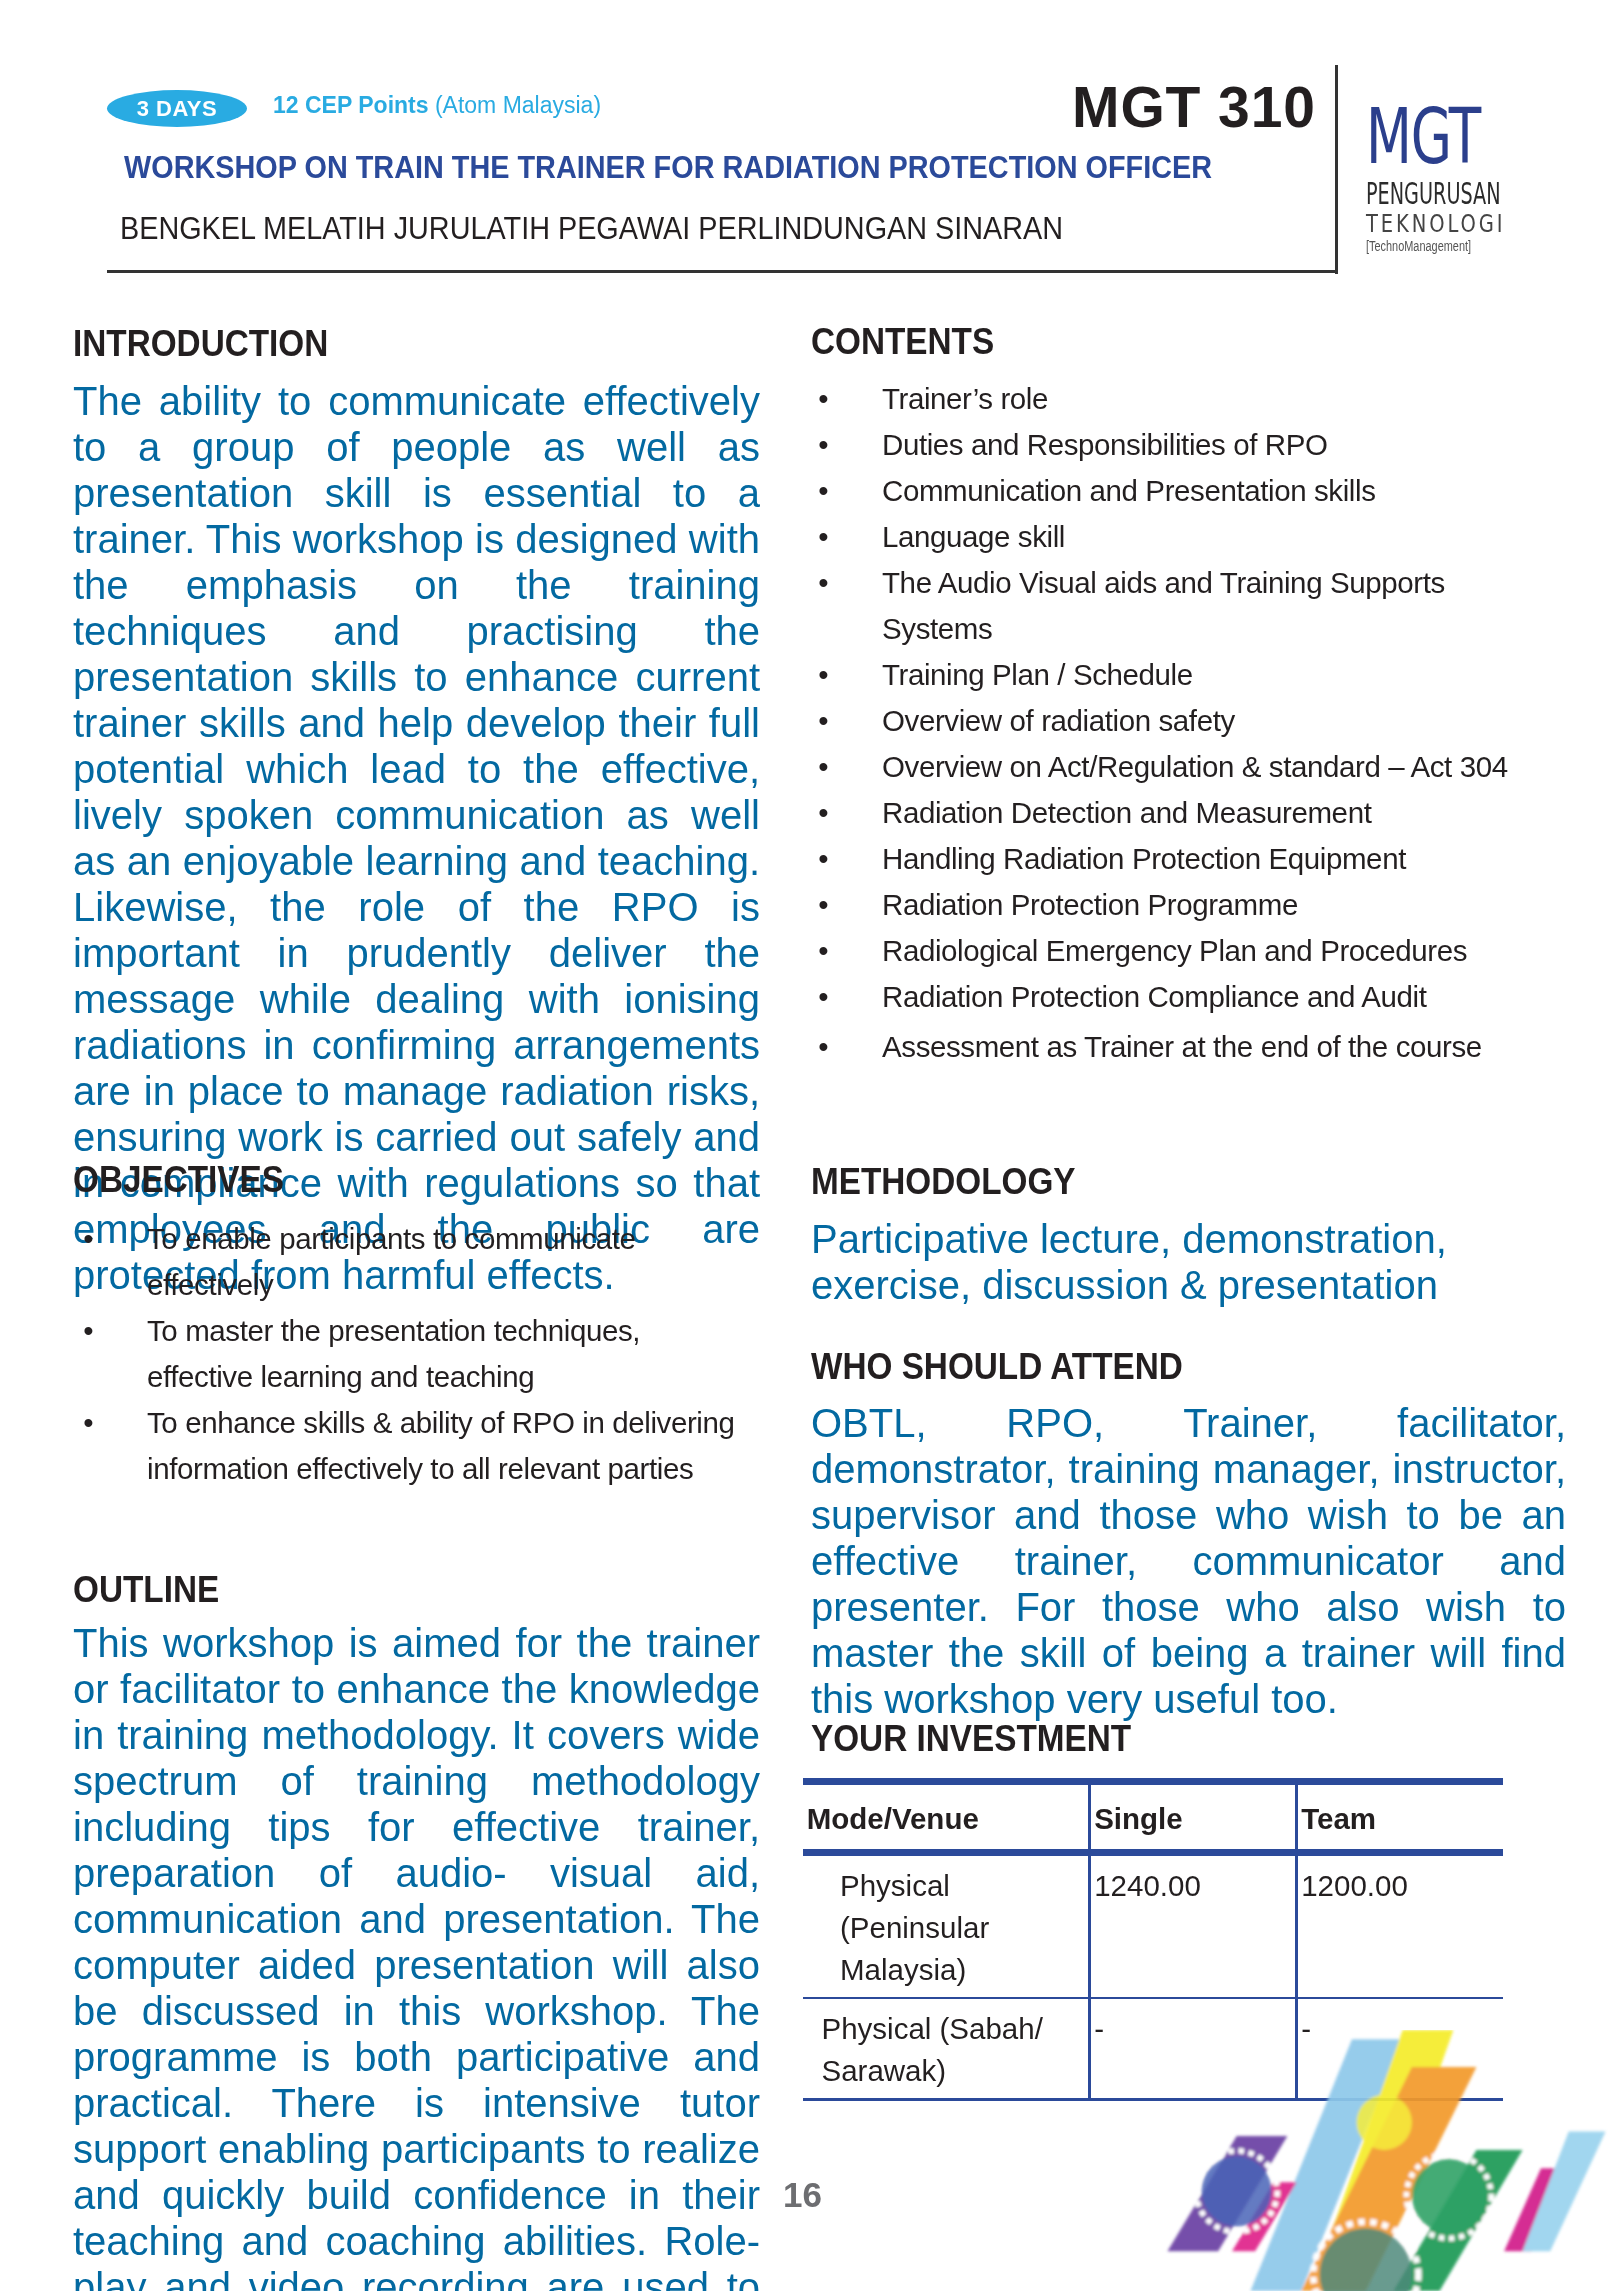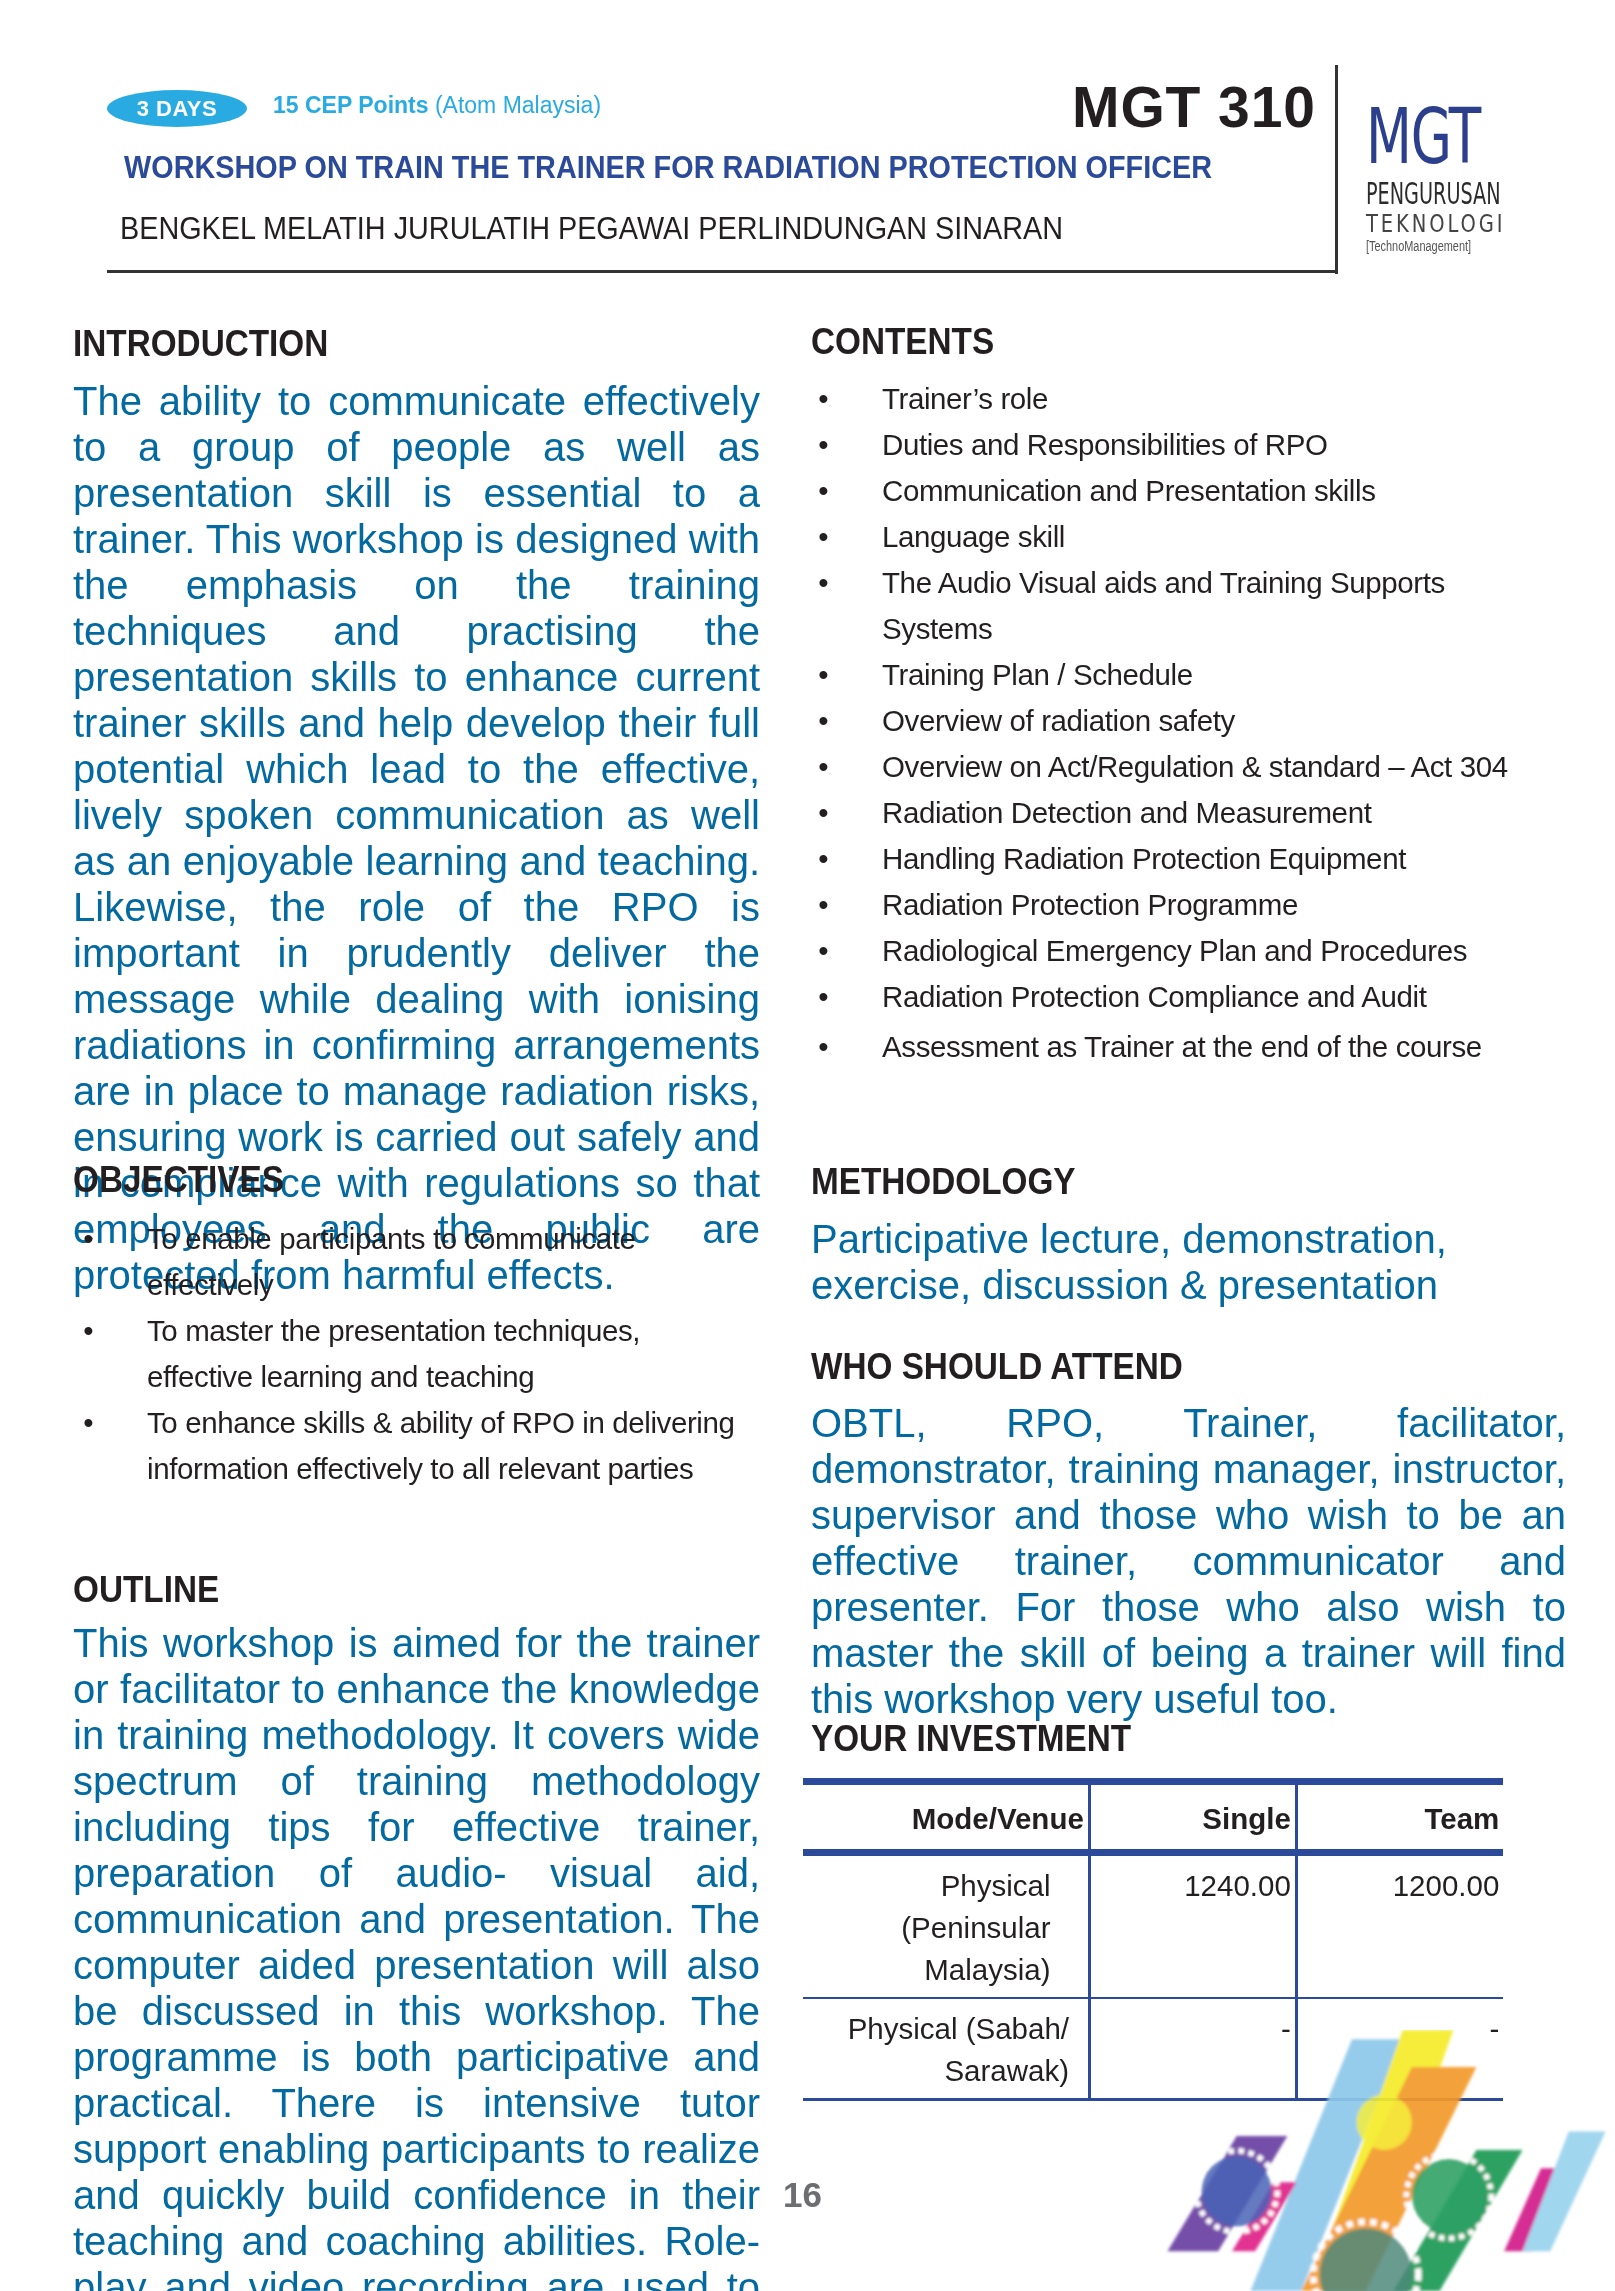--- a/index.html
+++ b/index.html
@@ -60,37 +60,37 @@
     .para {
       font-size: 40px; line-height: 46px; text-align: justify; text-align-last: left;
       color: #0369a1;
     }
     .blist { list-style: none; margin: 0; padding: 0; font-size: 29.5px; line-height: 46px; letter-spacing: -0.4px; }
     .blist li { position: relative; padding-left: 68px; }
     .blist li .dot { position: absolute; left: 0; top: 0; width: 18.5px; text-align: center; }
 
     
     .inv { left: 803px; top: 1778px; width: 700px; border-collapse: collapse; table-layout: fixed; }
-    .inv th, .inv td { text-align: right; vertical-align: top; font-size: 29.5px; line-height: 42px; }
+    .inv th, .inv td { text-align: left; vertical-align: top; font-size: 29.5px; line-height: 42px; }
     .inv th { font-weight: bold; padding: 13px 3.7px 9.2px; }
     .inv thead tr { border-top: 7.4px solid #2b4a9a; border-bottom: 7.4px solid #2b4a9a; }
     .inv td { padding: 9.2px 3.7px 5.5px; }
     .inv tbody tr { border-bottom: 2.8px solid #2b4a9a; }
     .inv tbody tr:last-child { border-bottom: 3.7px solid #2b4a9a; }
     .inv th + th, .inv td + td { border-left: 3.7px solid #2b4a9a; }
 
     .pagenum { left: 783px; top: 2175px; font-size: 35px; font-weight: bold; color: #6d6e71; text-align: center; }
 
     .decor { left: 1135px; top: 2030px; width: 480px; height: 261px; }
   </style>
 </head>
 <body>
 
 <div class="abs badge">3 DAYS</div>
-<div class="abs cep"><b>15 CEP Points</b><span> (Atom Malaysia)</span></div>
+<div class="abs cep"><b>12 CEP Points</b><span> (Atom Malaysia)</span></div>
 <div class="abs code">MGT 310</div>
 <div class="abs title-en">WORKSHOP ON TRAIN THE TRAINER FOR RADIATION PROTECTION OFFICER</div>
 <div class="abs title-ms">BENGKEL MELATIH JURULATIH PEGAWAI PERLINDUNGAN SINARAN</div>
 <div class="abs hline"></div>
 <div class="abs vline"></div>
 
 <div class="abs logo">
   <div class="mgt">MGT</div>
   <div class="peng">PENGURUSAN</div>
   <div class="tek">TEKNOLOGI</div>

